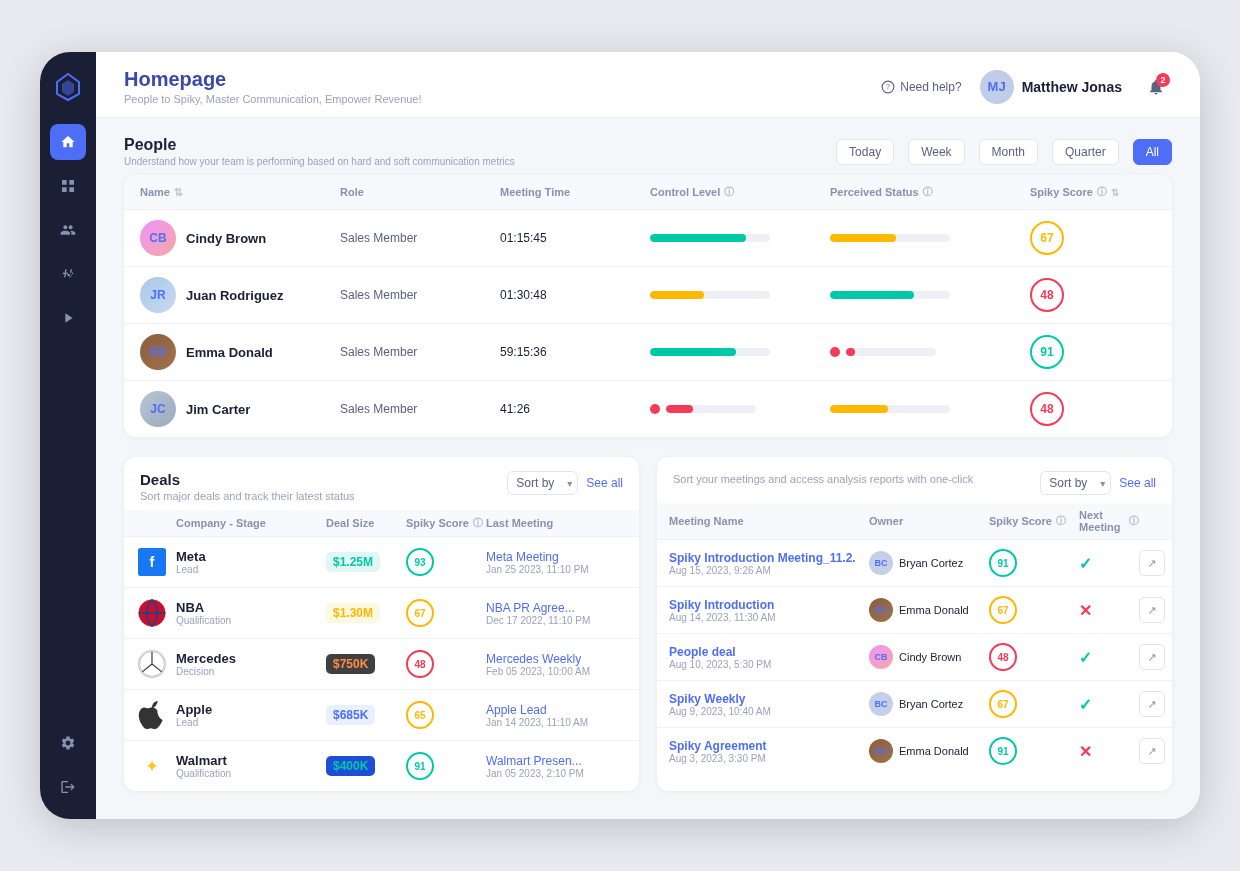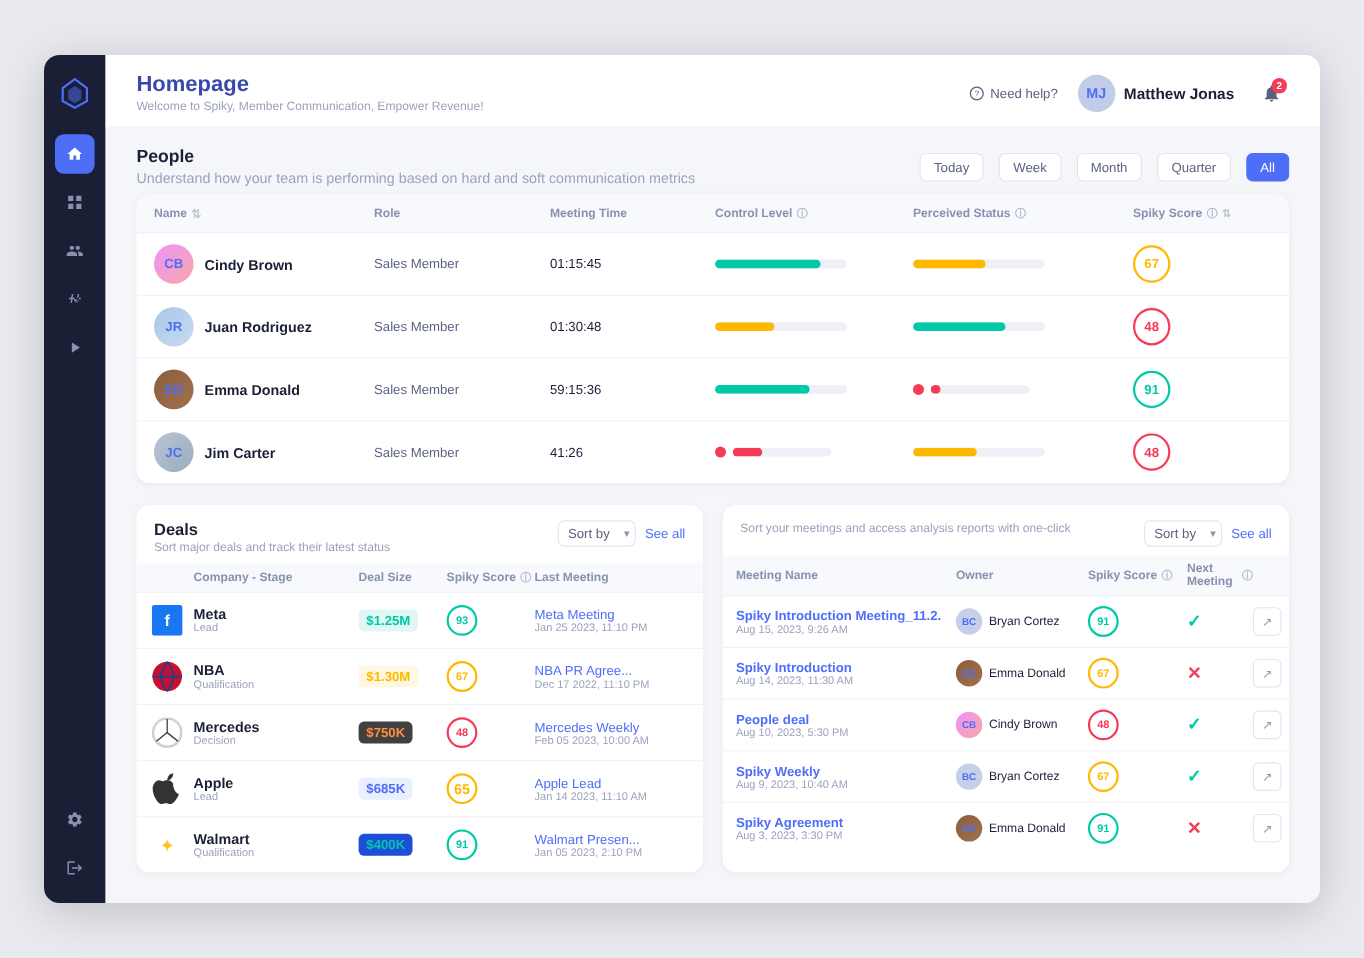--- a/index.html
+++ b/index.html
@@ -9,21 +9,21 @@
       font-size: 13px;
       display: flex;
       align-items: center;
       justify-content: center;
       min-height: 100vh;
       padding: 20px;
     }
     .window {
       width: 1160px;
       background: #fff;
-      border-radius: 14px;
+      border-radius: 30px;
       box-shadow: 0 8px 40px rgba(0,0,0,0.18);
       overflow: hidden;
       display: flex;
       flex-direction: row;
     }
     
     .sidebar {
       width: 56px;
       background: #1a1f36;
       display: flex;
@@ -152,21 +152,21 @@
       align-items: center;
       justify-content: space-between;
       margin-bottom: 8px;
     }
     .section-title {
       font-size: 16px;
       font-weight: 700;
       color: #1a1f36;
     }
     .section-subtitle {
-      font-size: 13px;
+      font-size: 10px;
       color: #9ba3bc;
       margin-top: 2px;
     }
     .time-filters {
       display: flex;
       gap: 14px;
     }
     .time-btn {
       padding: 5px 12px;
       border: 1px solid #e2e5ef;
@@ -531,21 +531,21 @@
           </svg>
       </div>
     </div>
   </div>
 
   <div class="main">
 
     <div class="header">
       <div class="header-left">
         <div class="page-title">Homepage</div>
-        <div class="page-subtitle">Welcome to Spiky, Member Communication, Empower Revenue!</div>
+        <div class="page-subtitle">People to Spiky, Master Communication, Empower Revenue!</div>
       </div>
       <div class="header-right">
         <div class="help-btn">
           <svg width="14" height="14" viewBox="0 0 24 24" fill="#5a6280">
               <circle cx="12" cy="12" r="10" stroke="#5a6280" stroke-width="2" fill="none"></circle>
               <text x="12" y="16" text-anchor="middle" font-size="12" fill="#5a6280">?</text>
             </svg>
           <span>Need help?</span>
         </div>
         <div class="user-info">
@@ -819,21 +819,21 @@
                 </svg>
             </div>
             <div>
               <div class="deal-company">Apple</div>
               <div class="deal-stage">Lead</div>
             </div>
             <div>
               <span class="deal-size-badge size-blue">$685K</span>
             </div>
             <div>
-              <div class="spiky-score-circle score-yellow" style="width:28px;height:28px;font-size:13px;">65</div>
+              <div class="spiky-score-circle score-yellow" style="width:28px;height:28px;font-size:10px;">65</div>
             </div>
             <div>
               <div class="meeting-name-link">Apple Lead</div>
               <div class="meeting-date">Jan 14 2023, 11:10 AM</div>
             </div>
 
           </div>
 
           <div class="deals-row">
             <div class="deal-logo">

